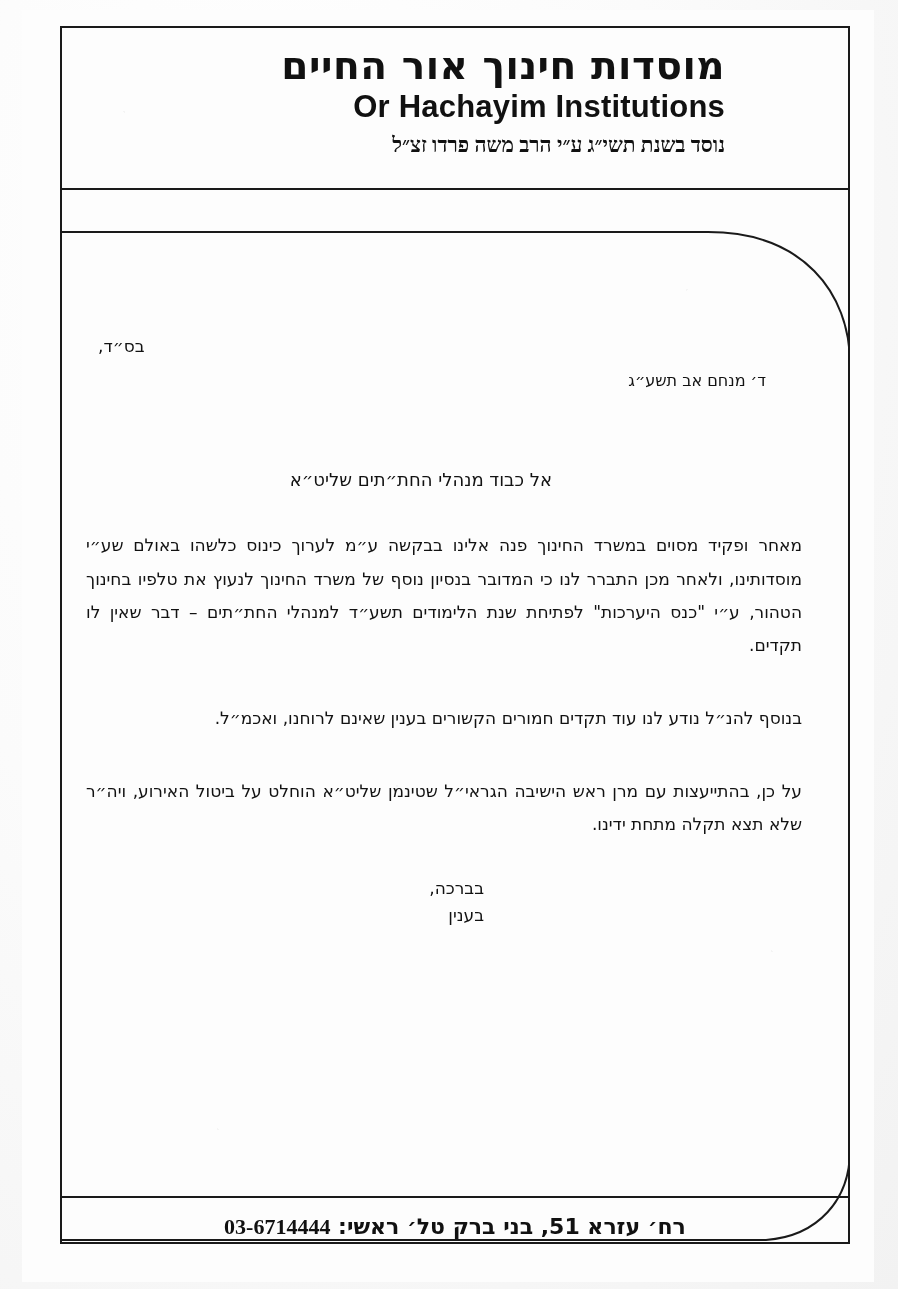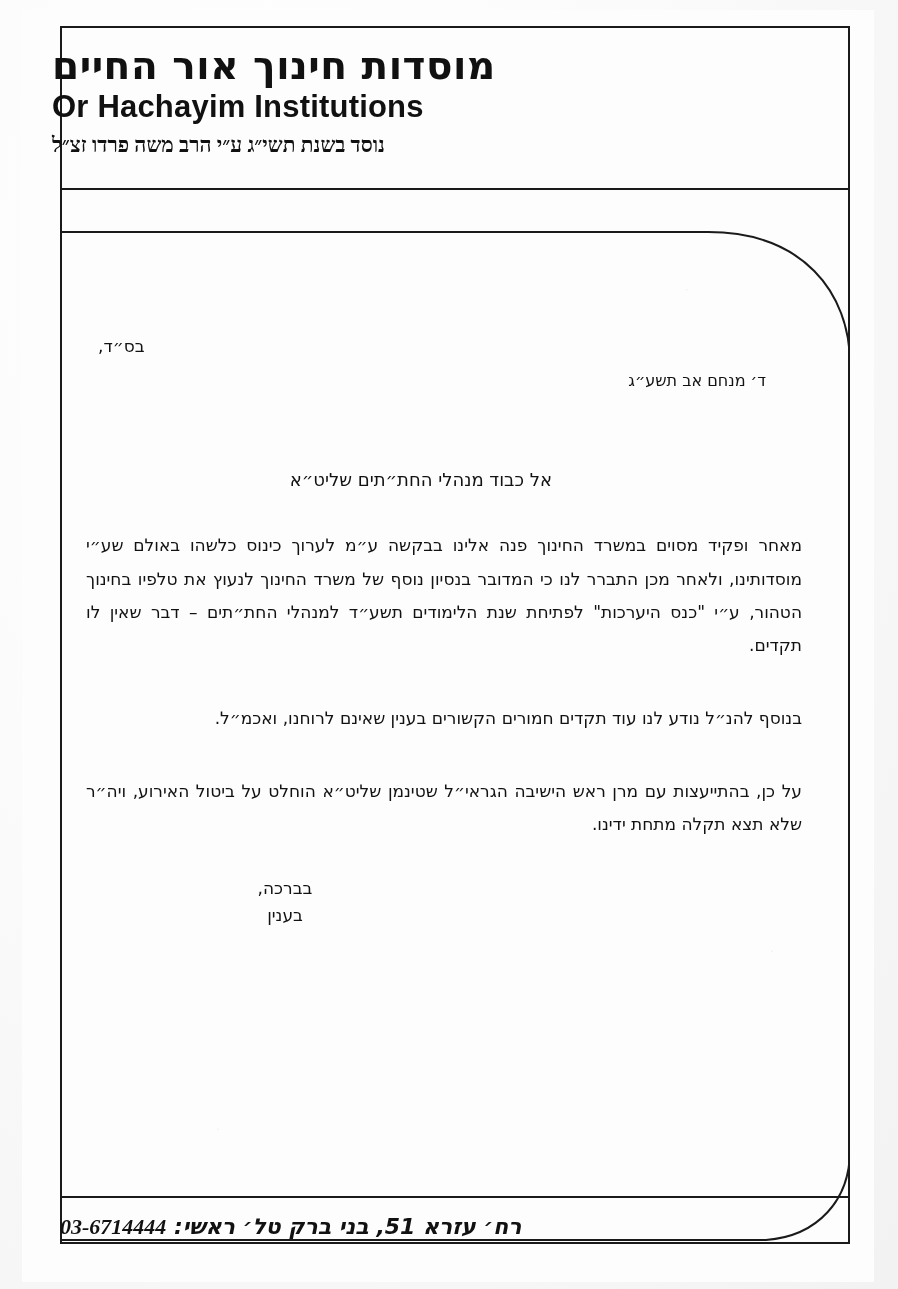--- a/index.html
+++ b/index.html
@@ -61,24 +61,24 @@
     left: 848px;
     top: 26px;
     width: 2px;
     height: 1218px;
     background: #1a1a1a;
   }
 
   
   .header {
     position: absolute;
-    left: 52px;
+    left: 65px;
     top: 26px;
     width: 660px;
-    text-align: left;
+    text-align: right;
     direction: rtl;
   }
   .org-he {
     font-family: "DejaVu Sans", sans-serif;
     font-weight: 700;
     font-size: 39px;
     letter-spacing: 0.5px;
     color: #111;
     margin-top: 18px;
     line-height: 1.15;
@@ -152,43 +152,42 @@
     margin: 40px 0 0 0;
     text-align: justify;
     text-align-last: right;
   }
   .para.p1 { margin-top: 32px; }
   .sign {
     margin-top: 34px;
     padding-right: 318px;
     line-height: 1.55;
   }
-  .sign div { font-size: 17px; text-align: center; }
+  .sign div { font-size: 17px; }
 
   
   .rule-bottom {
     position: absolute;
     left: 60px;
     top: 1196px;
     width: 790px;
     height: 2px;
     background: #1a1a1a;
   }
   .footer {
     position: absolute;
     left: 60px;
     top: 1214px;
     width: 790px;
-    text-align: left;
+    text-align: center;
     direction: rtl;
     font-family: "DejaVu Sans", sans-serif;
     font-weight: 700;
     font-size: 22px;
     color: #111;
-    font-style: italic;
   }
   .footer .phone {
     font-family: "Liberation Serif", serif;
     font-weight: 700;
   }
 </style>
 </head>
 <body>
 
 <div class="scan">

